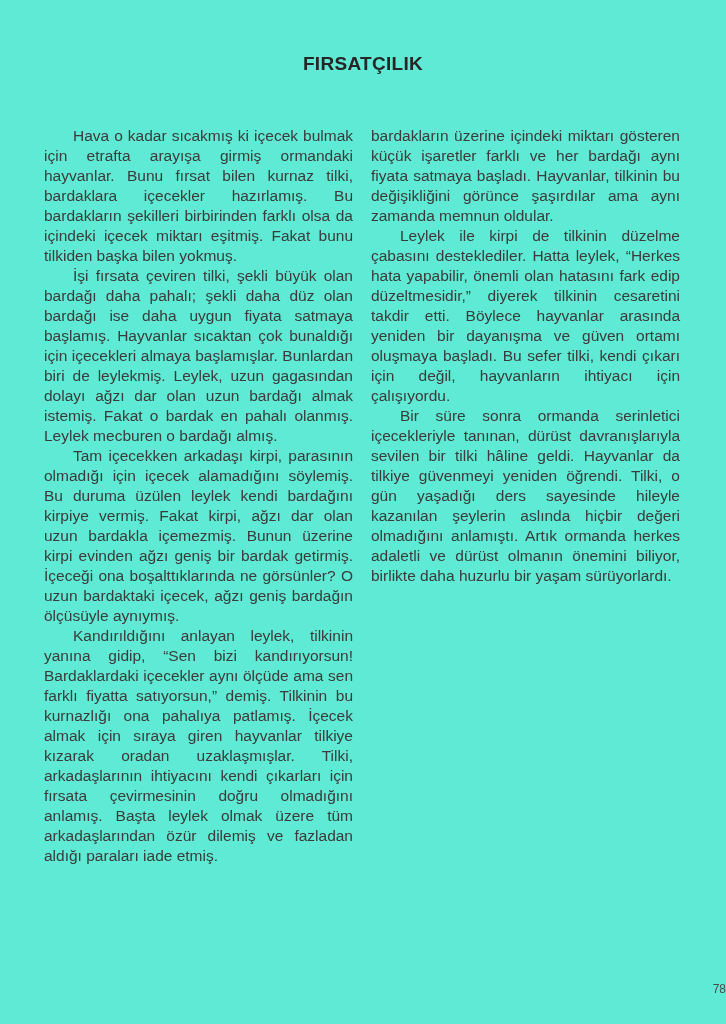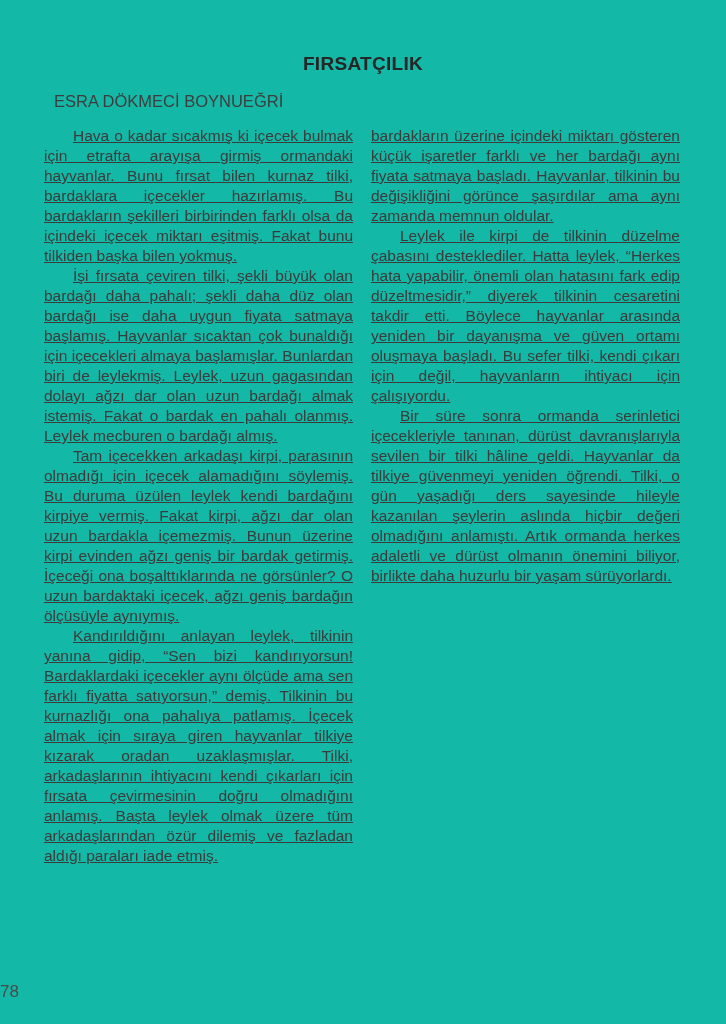--- a/index.html
+++ b/index.html
@@ -4,21 +4,21 @@
   <style>
     * { margin: 0; padding: 0; box-sizing: border-box; }
     html, body {
       background: #ffffff;
       font-family: "Liberation Sans", sans-serif;
     }
     .page {
       position: relative;
       width: 726px;
       height: 1024px;
-      background: #14b8a6;
+      background: #5eead4;
       color: #3b3b3b;
       overflow: hidden;
     }
     .title {
       position: absolute;
       top: 53px;
       left: 0;
       right: 0;
       text-align: center;
       font-size: 19px;
@@ -36,50 +36,48 @@
     }
     .columns {
       position: absolute;
       top: 126px;
       left: 44px;
       display: flex;
       gap: 18px;
     }
     .col {
       width: 309px;
-      text-decoration: underline;
     }
     .para {
       font-size: 15.5px;
       line-height: 20px;
       text-align: justify;
       color: #3b3b3b;
       hyphens: auto;
       -webkit-hyphens: auto;
     }
     .para.indent { text-indent: 29px; }
     .para.gap    { }
     .page-number {
       position: absolute;
       top: 982px;
       left: 0;
       right: 0;
-      text-align: left;
-      font-size: 17px;
+      text-align: right;
+      font-size: 12px;
       color: #4a4a4a;
     }
   </style>
 </head>
 <body>
 
 <div class="page">
 
   <h1 class="title">FIRSATÇILIK</h1>
 
-  <div class="author">ESRA DÖKMECİ BOYNUEĞRİ</div>
 
   <div class="columns">
 
     <div class="col">
       <p class="para indent">Hava o kadar sıcakmış ki içecek bulmak için etrafta arayışa girmiş ormandaki hayvanlar. Bunu fırsat bilen kurnaz tilki, bardaklara içecekler hazırlamış. Bu bardakların şekilleri birbirinden farklı olsa da içindeki içecek miktarı eşitmiş. Fakat bunu tilkiden başka bilen yokmuş.</p>
       <p class="para indent">İşi fırsata çeviren tilki, şekli büyük olan bardağı daha pahalı; şekli daha düz olan bardağı ise daha uygun fiyata satmaya başlamış. Hayvanlar sıcaktan çok bunaldığı için içecekleri almaya başlamışlar. Bunlardan biri de leylekmiş. Leylek, uzun gagasından dolayı ağzı dar olan uzun bardağı almak istemiş. Fakat o bardak en pahalı olanmış. Leylek mecburen o bardağı almış.</p>
       <p class="para indent gap">Tam içecekken arkadaşı kirpi, parasının olmadığı için içecek alamadığını söylemiş. Bu duruma üzülen leylek kendi bardağını kirpiye vermiş. Fakat kirpi, ağzı dar olan uzun bardakla içemezmiş. Bunun üzerine kirpi evinden ağzı geniş bir bardak getirmiş. İçeceği ona boşalttıklarında ne görsünler? O uzun bardaktaki içecek, ağzı geniş bardağın ölçüsüyle aynıymış.</p>
       <p class="para indent gap">Kandırıldığını anlayan leylek, tilkinin yanına gidip, “Sen bizi kandırıyorsun! Bardaklardaki içecekler aynı ölçüde ama sen farklı fiyatta satıyorsun,” demiş. Tilkinin bu kurnazlığı ona pahalıya patlamış. İçecek almak için sıraya giren hayvanlar tilkiye kızarak oradan uzaklaşmışlar. Tilki, arkadaşlarının ihtiyacını kendi çıkarları için fırsata çevirmesinin doğru olmadığını anlamış. Başta leylek olmak üzere tüm arkadaşlarından özür dilemiş ve fazladan aldığı paraları iade etmiş.</p>
     </div>
 

